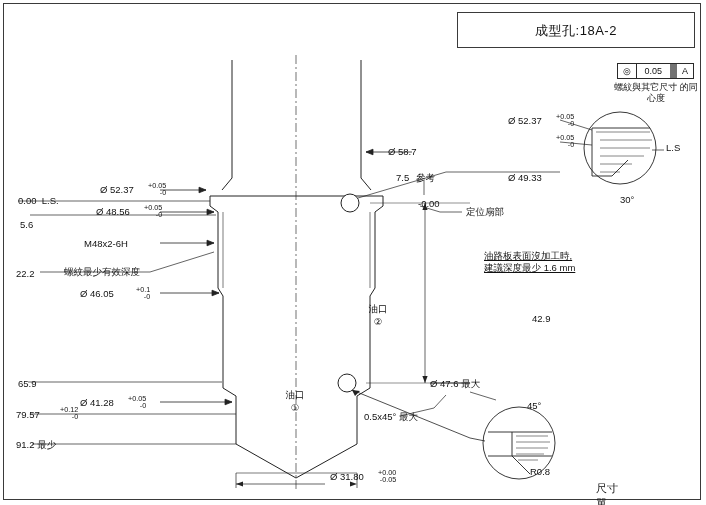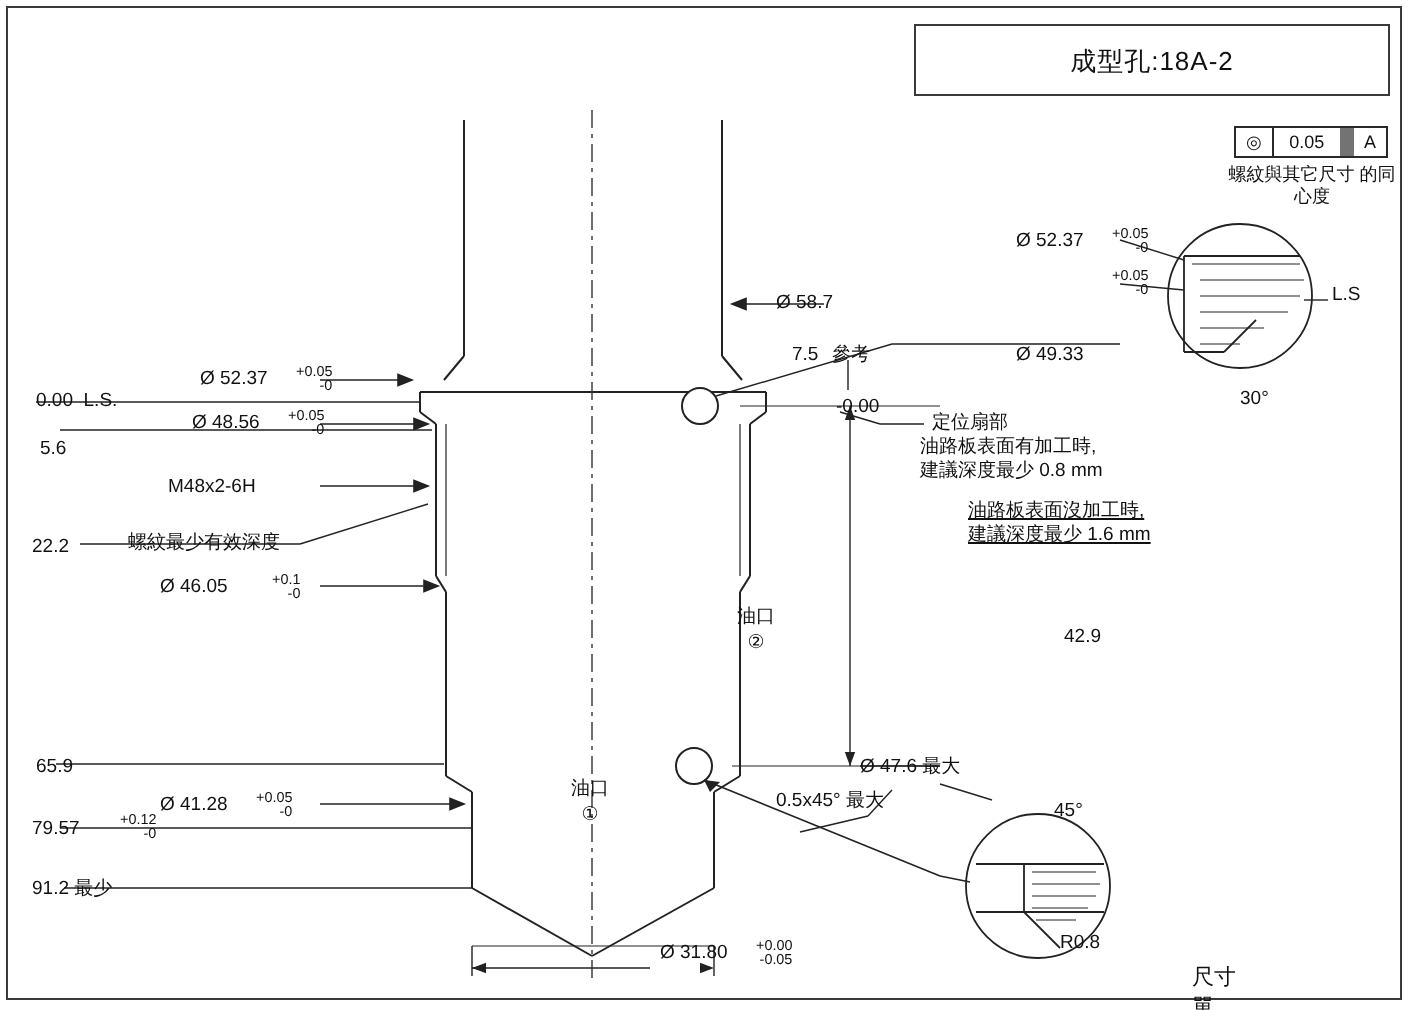--- a/index.html
+++ b/index.html
@@ -263,26 +263,24 @@
   <div class="lbl" style="left:508px;top:136px;margin-top:36px;">Ø 49.33</div>
   <div class="lbl fr" style="left:556px;top:134px;">+0.05
 -0</div>
   <div class="lbl" style="left:666px;top:142px;">L.S</div>
   <div class="lbl" style="left:620px;top:194px;">30°</div>
 
   <div class="lbl" style="left:396px;top:160px;margin-top:12px;">7.5</div>
   <div class="lbl" style="left:416px;top:172px;">參考</div>
   <div class="lbl" style="left:418px;top:198px;">-0.00</div>
   <div class="lbl" style="left:466px;top:206px;">定位扇部</div>
-  <div class="lbl" style="left:460px;top:218px;">油路板表面有加工時,
-建議深度最少 0.8 mm</div>
   <div class="lbl" style="left:484px;top:250px;text-decoration:underline;">油路板表面沒加工時,
 建議深度最少 1.6 mm</div>
   <div class="lbl" style="left:532px;top:313px;">42.9</div>
-  <div class="lbl" style="left:364px;top:395px;margin-left:24px;">0.5x45° 最大</div>
+  <div class="lbl" style="left:364px;top:411px;">0.5x45° 最大</div>
   <div class="lbl" style="left:527px;top:400px;">45°</div>
   <div class="lbl" style="left:530px;top:466px;">R0.8</div>
 
   <div class="lbl c" style="left:358px;top:303px;width:40px;">油口</div>
   <div class="lbl c" style="left:358px;top:316px;width:40px;">②</div>
   <div class="lbl c" style="left:275px;top:389px;width:40px;">油口</div>
   <div class="lbl c" style="left:275px;top:402px;width:40px;">①</div>
 
   <div class="unit">尺寸單位:mm</div>
 

